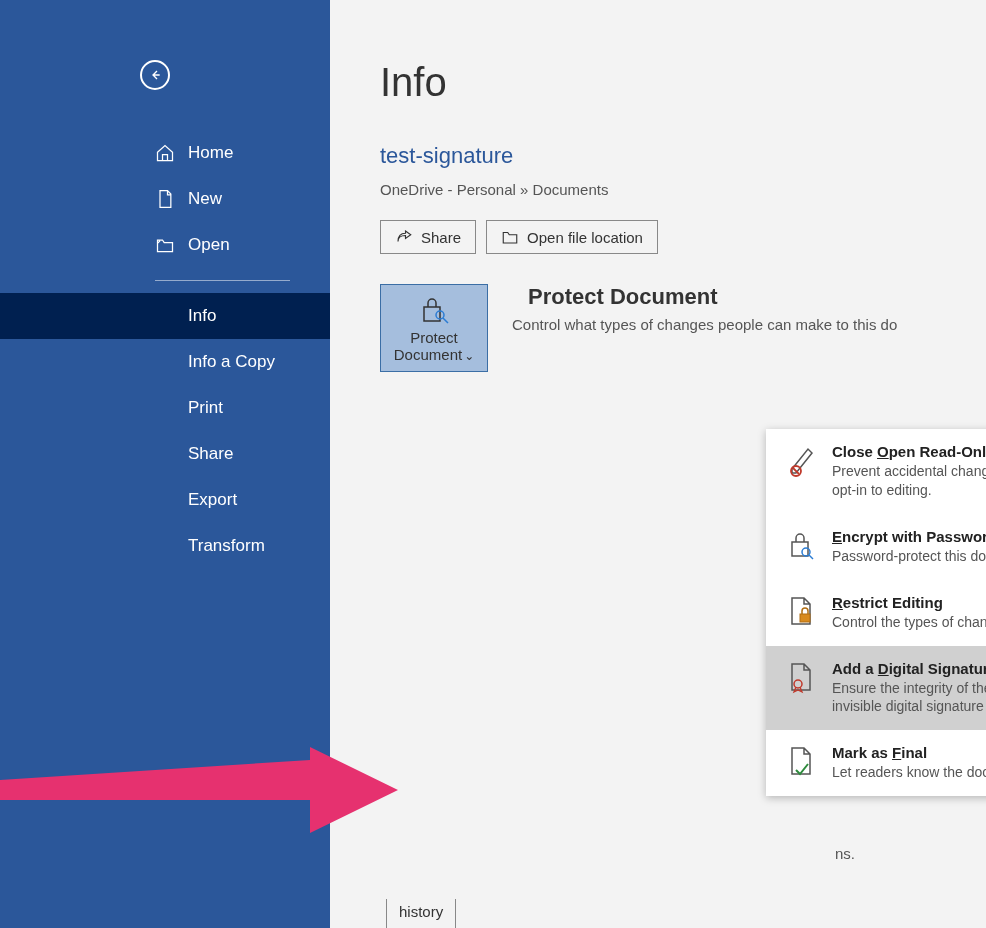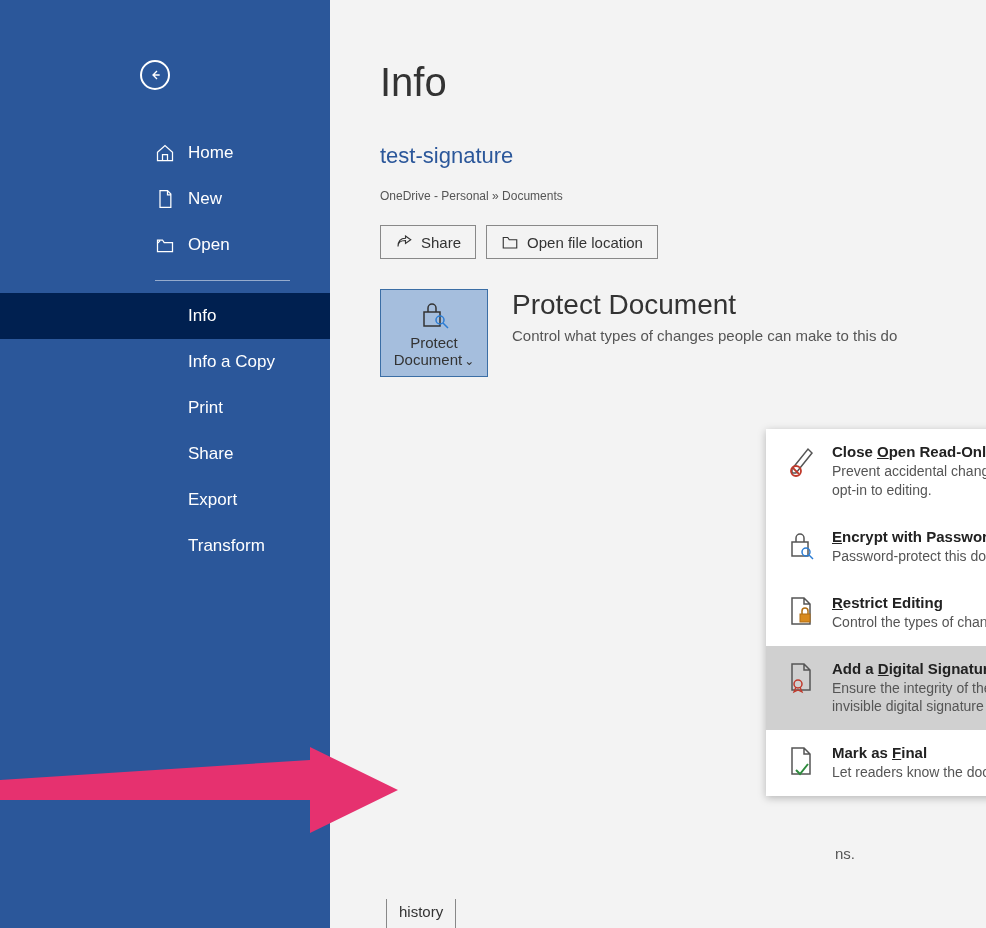--- a/index.html
+++ b/index.html
@@ -66,22 +66,22 @@
     padding: 60px 0 0 50px;
     position: relative;
     overflow: hidden;
   }
   .page-title {
     font-size: 40px;
     font-weight: 300;
     color: #333;
     margin: 0 0 38px 0;
   }
-  .doc-name { font-size: 22px; color: #2b579a; margin-bottom: 20px; }
-  .breadcrumb { font-size: 12px; color: #555; margin-bottom: 22px; }
+  .doc-name { font-size: 22px; color: #2b579a; margin-bottom: 12px; }
+  .breadcrumb { font-size: 15px; color: #555; margin-bottom: 22px; }
   .actions { display: flex; gap: 10px; margin-bottom: 30px; }
   .action-btn {
     border: 1px solid #888;
     background: transparent;
     padding: 7px 14px;
     font-size: 15px;
     color: #333;
     display: flex;
     align-items: center;
     gap: 8px;
@@ -101,24 +101,24 @@
     text-align: center;
     padding: 10px 6px 8px;
     font-size: 15px;
     color: #333;
     cursor: pointer;
     flex-shrink: 0;
   }
   .big-button svg { width: 36px; height: 30px; display: block; margin: 0 auto 4px; }
   .big-button .chev { font-size: 12px; margin-left: 2px; }
   .section-text h2 {
-    font-size: 28px;
-    font-weight: 400;
-    color: #333;
-    margin: 0 0 6px 0;
+    font-size: 22px;
+    font-weight: 700;
+    color: #333;
+    margin: 0 0 6px 16px;
   }
   .section-text p { margin: 0; font-size: 15px; color: #555; white-space: nowrap; }
   .dropdown {
     position: absolute;
     left: 436px;
     top: 429px;
     width: 397px;
     background: #fff;
     box-shadow: 0 2px 8px rgba(0,0,0,0.25);
     z-index: 10;

